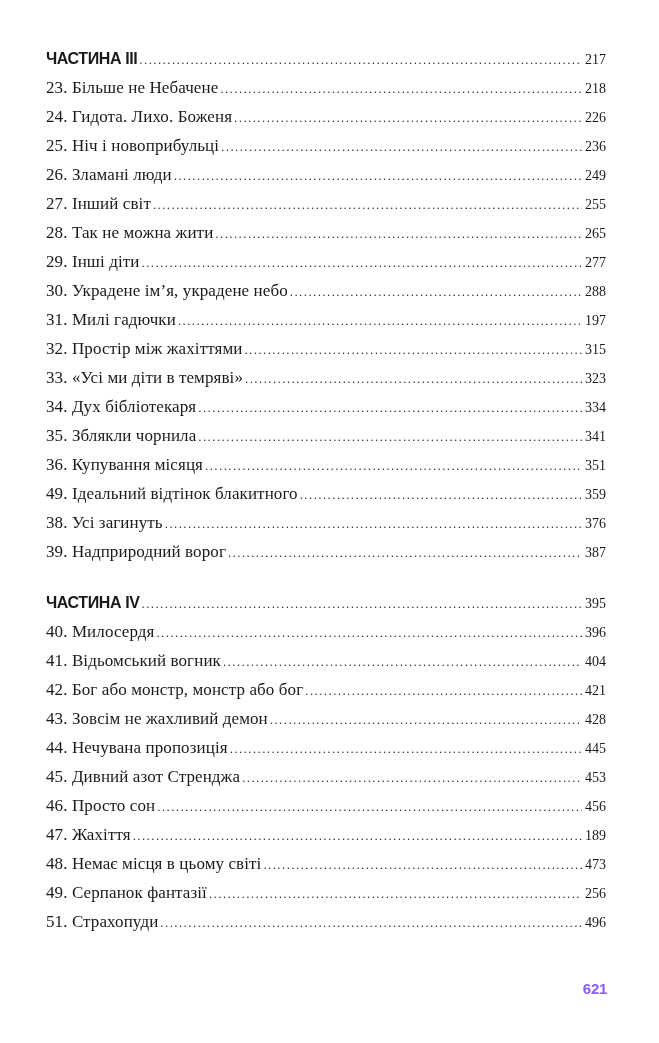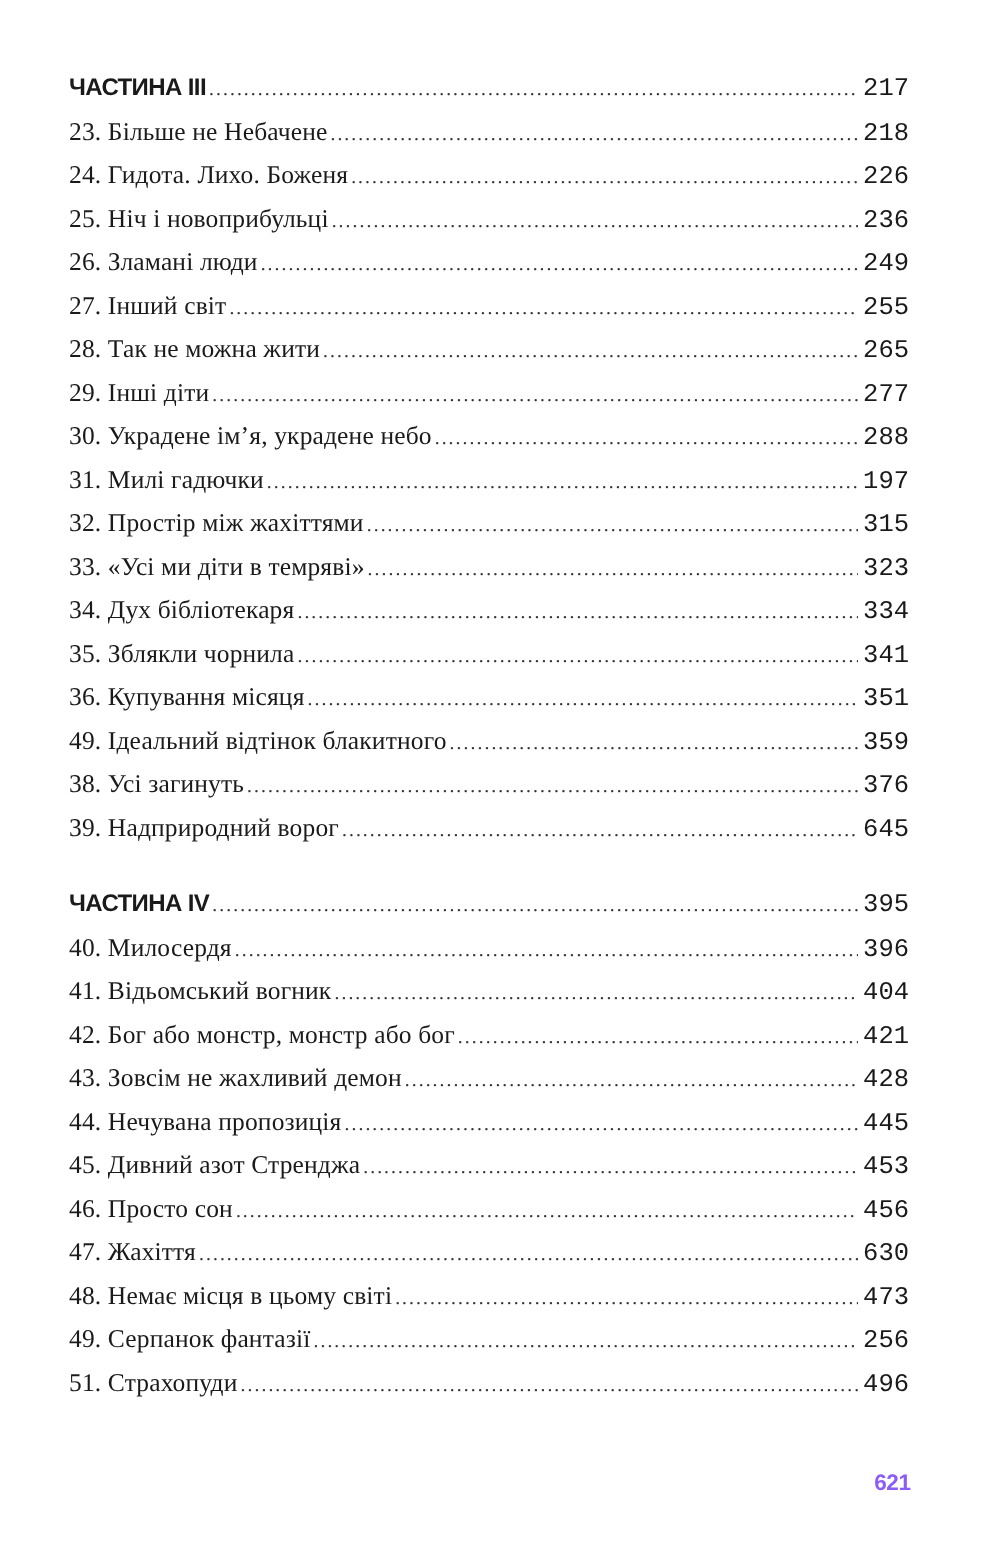--- a/index.html
+++ b/index.html
@@ -45,23 +45,23 @@
       font-weight: normal;
       font-size: 13px;
       letter-spacing: 1.4px;
       color: #333;
     }
     .row .leader::before {
       content: "....................................................................................................................................................................................................................................";
     }
     .row .pg {
       flex: 0 0 auto;
-      font-family: Liberation Mono, monospace;
+      font-family: Liberation Serif, serif;
       font-weight: normal;
-      font-size: 17px;
+      font-size: 14px;
       letter-spacing: 0;
     }
     .gap { height: 22px; }
     .folio {
       position: absolute;
       right: 52px;
       top: 980px;
       font-family: "Liberation Sans", "DejaVu Sans", sans-serif;
       font-weight: bold;
       font-size: 15px;
@@ -155,21 +155,21 @@
       <span class="pg">359</span>
     </div>
   <div class="row">
       <span class="title">38. Усі загинуть</span>
       <span class="leader"></span>
       <span class="pg">376</span>
     </div>
   <div class="row">
       <span class="title">39. Надприродний ворог</span>
       <span class="leader"></span>
-      <span class="pg">645</span>
+      <span class="pg">387</span>
     </div>
 
   <div class="gap"></div>
 
   <div class="row part">
     <span class="title">ЧАСТИНА IV</span>
     <span class="leader"></span>
     <span class="pg">395</span>
   </div>
   <div class="row">
@@ -203,21 +203,21 @@
       <span class="pg">453</span>
     </div>
   <div class="row">
       <span class="title">46. Просто сон</span>
       <span class="leader"></span>
       <span class="pg">456</span>
     </div>
   <div class="row">
       <span class="title">47. Жахіття</span>
       <span class="leader"></span>
-      <span class="pg">630</span>
+      <span class="pg">189</span>
     </div>
   <div class="row">
       <span class="title">48. Немає місця в цьому світі</span>
       <span class="leader"></span>
       <span class="pg">473</span>
     </div>
   <div class="row">
       <span class="title">49. Серпанок фантазії</span>
       <span class="leader"></span>
       <span class="pg">256</span>

